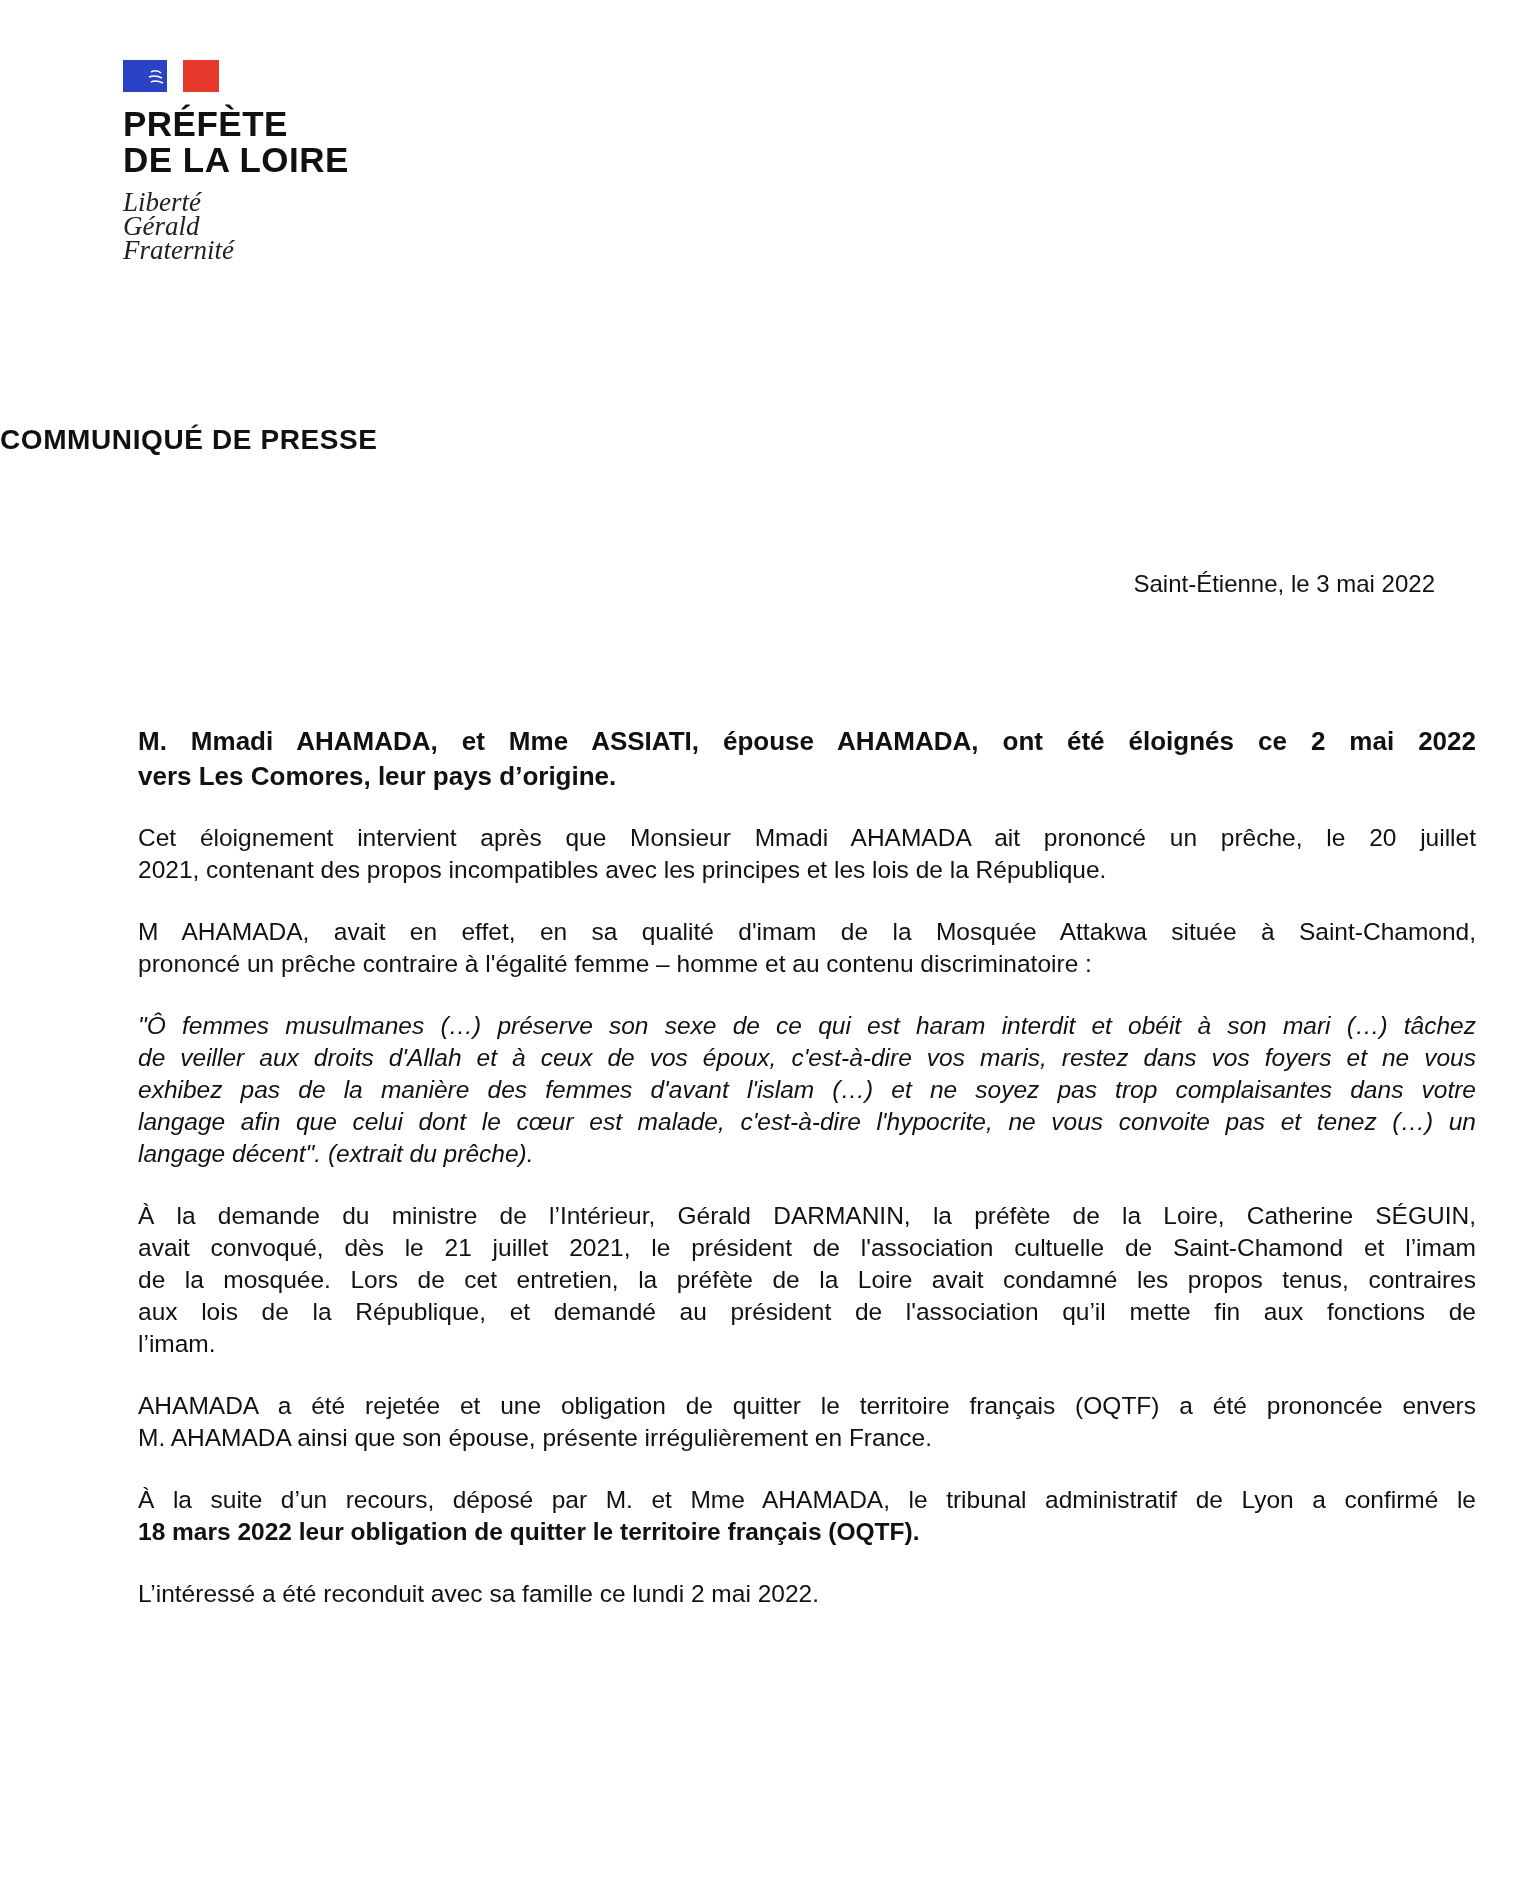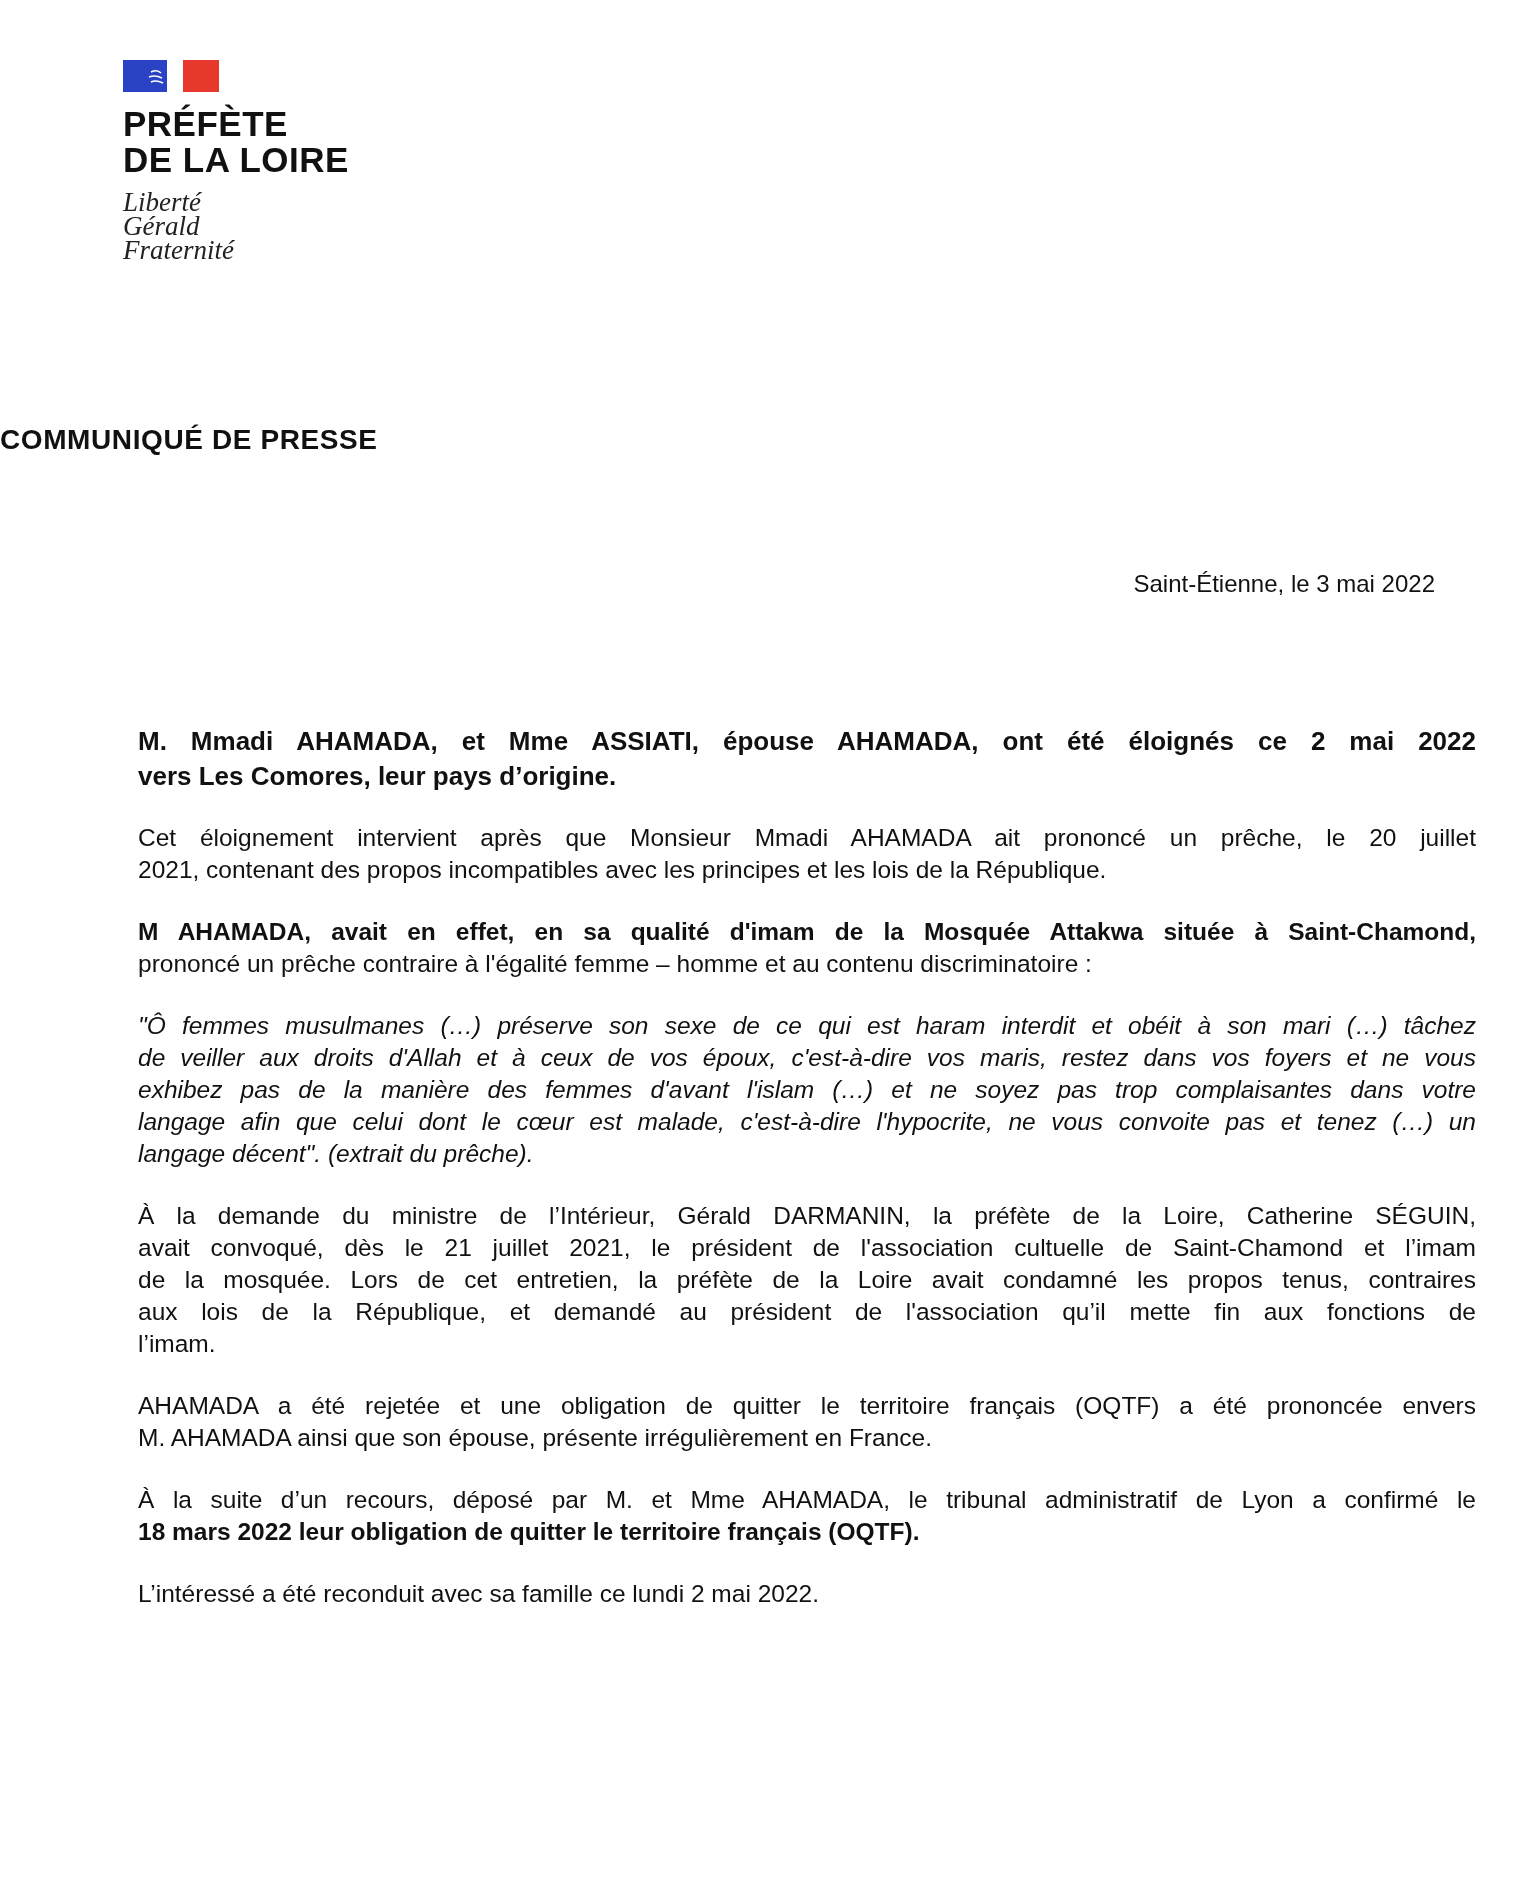--- a/index.html
+++ b/index.html
@@ -62,21 +62,21 @@
   <div class="heading">
     <span class="line" style="white-space: normal;">M. Mmadi AHAMADA, et Mme ASSIATI, épouse AHAMADA, ont été éloignés ce 2 mai 2022</span>
     <span class="line last" style="white-space: normal;">vers Les Comores, leur pays d’origine.</span>
   </div>
   <div id="paragraphs">
       <div class="para">
         <span class="line" style="white-space: normal;">Cet éloignement intervient après que Monsieur Mmadi AHAMADA ait prononcé un prêche, le 20 juillet</span>
         <span class="line last" style="white-space: normal;">2021, contenant des propos incompatibles avec les principes et les lois de la République.</span>
       </div>
       <div class="para">
-        <span class="line" style="white-space: normal; font-weight: bold;">M AHAMADA, avait en effet, en sa qualité d'imam de la Mosquée Attakwa située à Saint-Chamond,</span>
+        <span class="line" style="white-space: normal;">M AHAMADA, avait en effet, en sa qualité d'imam de la Mosquée Attakwa située à Saint-Chamond,</span>
         <span class="line last" style="white-space: normal;">prononcé un prêche contraire à l'égalité femme – homme et au contenu discriminatoire :</span>
       </div>
       <div class="para quote">
         <span class="line" style="white-space: normal;">"Ô femmes musulmanes (…)  préserve son sexe de ce qui est haram interdit et obéit à son mari (…) tâchez</span>
         <span class="line" style="white-space: normal;">de veiller aux droits d'Allah et à ceux de vos époux, c'est-à-dire vos maris, restez dans vos foyers et ne vous</span>
         <span class="line" style="white-space: normal;">exhibez pas de la manière des femmes d'avant l'islam (…) et ne soyez pas trop complaisantes dans votre</span>
         <span class="line" style="white-space: normal;">langage afin que celui dont le cœur est malade, c'est-à-dire l'hypocrite, ne vous convoite pas et tenez (…) un</span>
         <span class="line last" style="white-space: normal;">langage décent". (extrait du prêche).</span>
       </div>
       <div class="para">

